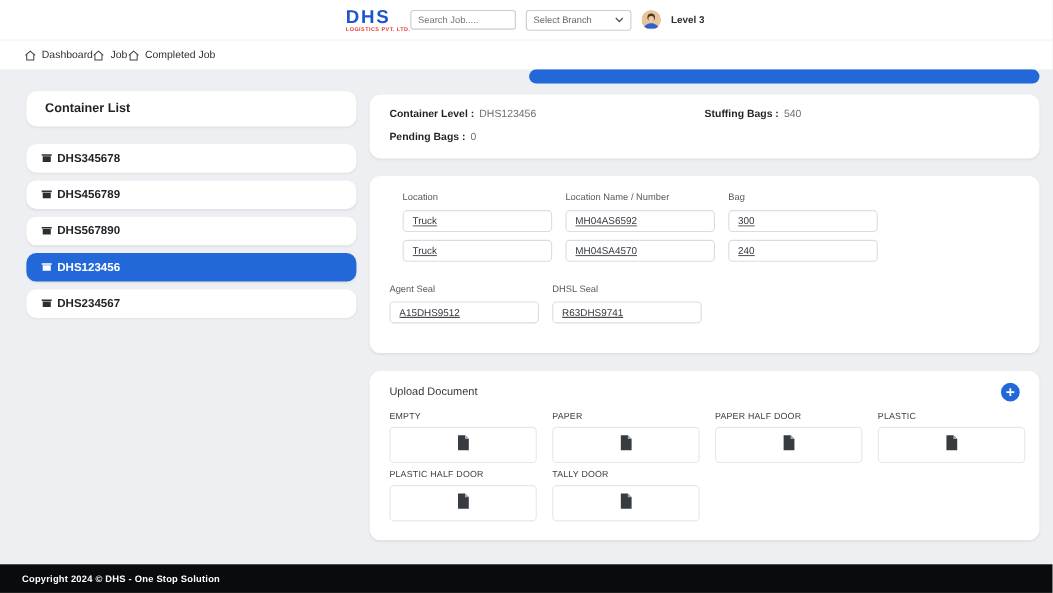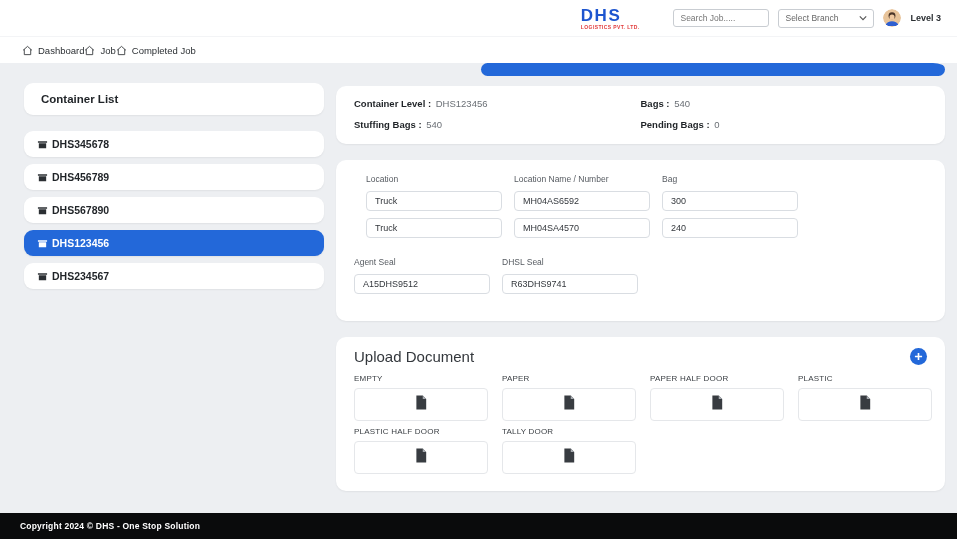--- a/index.html
+++ b/index.html
@@ -4,58 +4,58 @@
 <style>
   * { box-sizing: border-box; }
   html,body { margin:0; padding:0; }
   body {
     width:957px; height:539px; overflow:hidden;
     font-family:"Liberation Sans", sans-serif;
     background:#edeff2;
     display:flex; flex-direction:column;
   }
   
-  .header { background:#fff; height:36px; flex:0 0 36px; display:flex; align-items:center; justify-content:flex-end; padding:0 16px 0 14px;gap:34px; }
+  .header { background:#fff; height:36px; flex:0 0 36px; display:flex; align-items:center; justify-content:center; padding:0 16px 0 14px; }
   .logo { display:flex; flex-direction:column; line-height:1; }
   .logo-title { color:#1d55cf; font-weight:800; font-size:17px; letter-spacing:1.5px; }
   .logo-sub { color:#e23b3b; font-size:5px; font-weight:700; letter-spacing:.4px; margin-top:1px; }
   .header-right { display:flex; align-items:center; gap:9px; }
   .search-input { width:96px; height:18px; border:1px solid #c9cdd2; border-radius:3px; font-size:8.5px; padding:0 6px; color:#555; outline:none; font-family:inherit; }
   .branch-select { width:96px; height:19px; border:1px solid #c9cdd2; border-radius:3px; font-size:8.5px; color:#666; display:flex; align-items:center; justify-content:space-between; padding:0 6px; background:#fff; cursor:pointer; }
   .avatar { width:18px; height:18px; border-radius:50%; overflow:hidden; display:inline-flex; cursor:pointer; }
   .level { font-size:9px; color:#2b2f33; font-weight:600; }
   
   .nav { background:#fff; height:27px; flex:0 0 27px; display:flex; align-items:center; padding:0 22px; border-top:1px solid #f3f4f6; }
   .nav-item { display:flex; align-items:center; gap:5px; font-size:9.5px; color:#2b2f33; cursor:pointer; }
   .nav-item svg { display:block; }
   
-  .main { flex:1; display:flex; gap:12px; padding:6px 12px 0 24px; overflow:hidden;border-radius:24px; }
+  .main { flex:1; display:flex; gap:12px; padding:6px 12px 0 24px; overflow:hidden; }
   .sidebar { width:300px; flex:0 0 300px; margin-top:14px; display:flex; flex-direction:column; }
   .sidebar-header { background:#fff; border-radius:9px; padding:10px 17px; font-size:11.5px; font-weight:700; color:#1f2327; box-shadow:0 1px 2px rgba(0,0,0,.06); margin-bottom:16px; }
-  .sidebar-item { background:#fff; border-radius:9px; padding:7px 13px; font-size:10.5px; font-weight:700; color:#1f2327; display:flex; align-items:center; gap:4px; margin-bottom:7px; box-shadow:0 1px 2px rgba(0,0,0,.06); cursor:pointer; }
+  .sidebar-item { background:#fff; border-radius:9px; padding:7px 13px; font-size:10.5px; font-weight:700; color:#1f2327; display:flex; gap:4px; margin-bottom:7px; box-shadow:0 1px 2px rgba(0,0,0,.06); cursor:pointer; }
   .sidebar-item .c-icon { display:inline-flex; color:#2b2f33; }
   .sidebar-item.selected { background:#2368d9; color:#fff; }
   .sidebar-item.selected .c-icon { color:#fff; }
   .content { flex:1; display:flex; flex-direction:column; min-width:0; }
   .top-bar { height:13px; width:464px; background:#2368d9; border-radius:7px; margin:-6px 0 10px auto; cursor:pointer; }
   .card { background:#fff; border-radius:10px; box-shadow:0 1px 2px rgba(0,0,0,.06); }
   
   .summary { padding:12px 18px 14px; display:grid; grid-template-columns:1fr 1fr; row-gap:10px; margin-bottom:16px; font-size:9.5px; }
   .summary-item .label { font-weight:700; color:#1f2327; }
   .summary-item .value { color:#6a6f75; margin-left:2px; }
   
   .form-card { padding:14px 18px 27px; margin-bottom:16px; }
   .form-grid { display:grid; grid-template-columns:repeat(3,136px); column-gap:12px; row-gap:7px;margin-left:12px; }
   .seal-grid { display:grid; grid-template-columns:repeat(2,136px); column-gap:12px; row-gap:7px; margin-top:19px; }
   .field-label { font-size:8.5px; color:#565b61; align-self:end; }
-  .text-input { height:20px; width:100%; border:1px solid #d9dde2; border-radius:4px; font-size:9px; padding:0 8px; color:#33373c; background:#fff; outline:none; font-family:inherit; }
+  .text-input { height:20px; width:100%; border:1px solid #d9dde2; border-radius:4px; font-size:9px; padding:0 8px; color:#33373c; background:#fff; outline:none; font-family:inherit;text-decoration:underline; }
   
   .upload-card { padding:11px 18px 17px; }
   .upload-header { display:flex; justify-content:space-between; align-items:center; margin-bottom:9px; }
-  .upload-title { font-size:15px; color:#33373c; }
+  .upload-title { font-size:10px; color:#33373c; }
   .add-btn { width:17px; height:17px; border-radius:50%; background:#2368d9; display:flex; align-items:center; justify-content:center; cursor:pointer; flex:0 0 17px; }
   .upload-grid { display:grid; grid-template-columns:repeat(4,134px); column-gap:14px; row-gap:6px; }
   .slot-label { font-size:8px; color:#3c4045; letter-spacing:.2px; margin-bottom:5px; }
   .slot-box { border:1px solid #e5e7ea; border-radius:4px; height:33px; display:flex; align-items:center; justify-content:center; cursor:pointer; background:#fff; }
   
   .footer { background:#0a0b0c; height:26px; flex:0 0 26px; display:flex; align-items:center; padding:0 20px; color:#fff; font-size:8.5px; font-weight:700; letter-spacing:.2px; }
 </style>
 </head>
 <body>
 
@@ -171,24 +171,20 @@
   <div class="content">
 
     <div class="top-bar"></div>
 
     <section class="card summary">
       <div class="summary-item">
         <span class="label">Container Level :</span>
         <span class="value">DHS123456</span>
       </div>
       <div class="summary-item">
-        <span class="label">Bags :</span>
-        <span class="value">540</span>
-      </div>
-      <div class="summary-item">
         <span class="label">Stuffing Bags :</span>
         <span class="value">540</span>
       </div>
       <div class="summary-item">
         <span class="label">Pending Bags :</span>
         <span class="value">0</span>
       </div>
     </section>
 
     <section class="card form-card">

